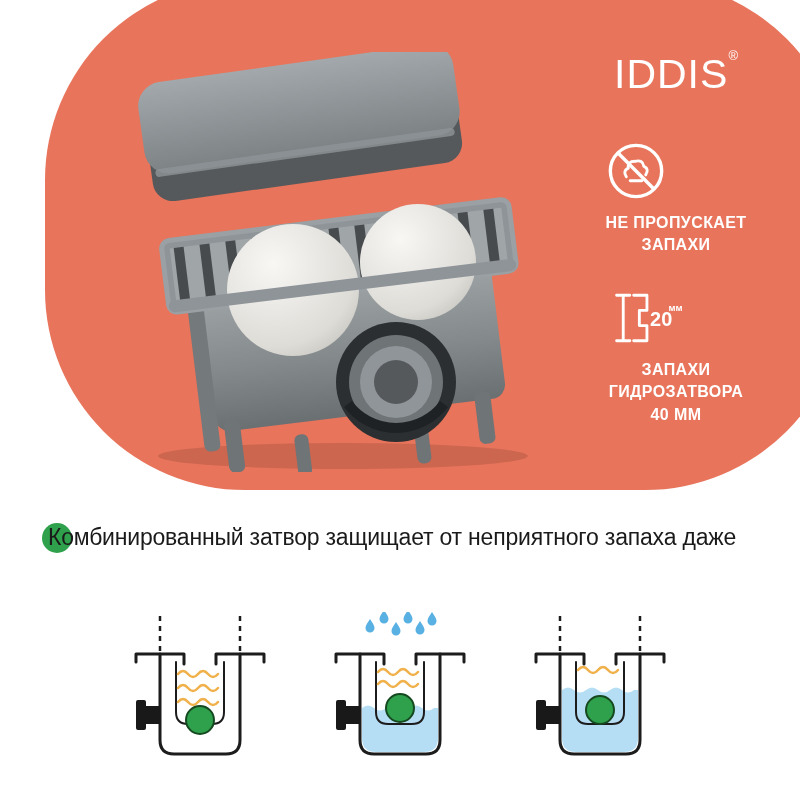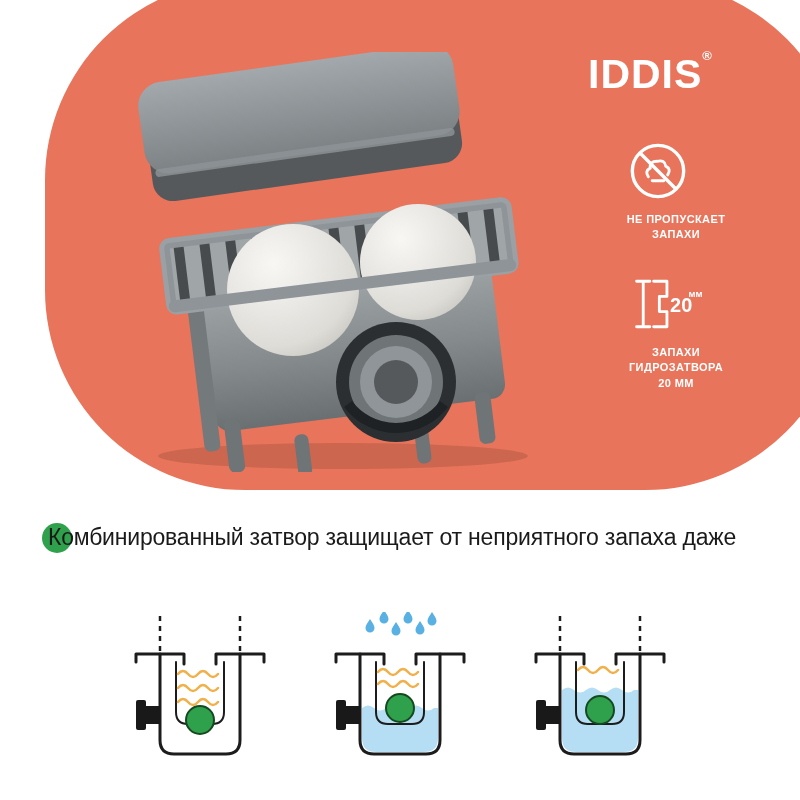--- a/index.html
+++ b/index.html
@@ -1,28 +1,28 @@
 <!DOCTYPE html>
 <html style="--accent-coral: #e8745b; --text-dark: #1a1a1a; --ball-green: #2fa14c; --odor-orange: #f0b04a; --water-blue: #b5def5; --water-blue-deep: #58b0e3; --product-gray: #8f9499; --white: #ffffff;"><head>
 <meta charset="utf-8">
 <style>
   html,body{margin:0;padding:0;width:800px;height:800px;}
   body{position:relative;overflow:hidden;background:#fff;font-family:"Liberation Sans",sans-serif;}
 
   .blob{position:absolute;left:45px;top:-20px;width:800px;height:510px;
         border-radius:200px;background:var(--accent-coral,#e8745b);}
 
-  .brand{position:absolute;left:588px;top:48px;width:176px;text-align:left;
-         color:var(--white,#fff);font-weight:bold;font-size:41px;letter-spacing:1px;}
+  .brand{position:absolute;left:588px;top:48px;width:176px;text-align:center;
+         color:var(--white,#fff);font-weight:normal;font-size:41px;letter-spacing:1px;}
   .brand sup{font-size:13px;vertical-align:28px;letter-spacing:0;}
 
   .badges{position:absolute;left:597px;top:140px;width:158px;display:flex;
           flex-direction:column;align-items:center;color:var(--white,#fff);text-align:center;}
   .badge-icon{display:block;margin-bottom:10px;}
-  .badge-text{font-size:11px;font-weight:bold;line-height:1.4;letter-spacing:.4px;}
+  .badge-text{font-size:16px;font-weight:bold;line-height:1.4;letter-spacing:.4px;}
   .badge+.badge{margin-top:30px;}
 
   .product{position:absolute;left:108px;top:52px;}
 
   .desc{position:absolute;left:48px;top:520px;width:740px;
         font-size:23px;line-height:34px;color:var(--text-dark,#1a1a1a);letter-spacing:-.2px;}
   .desc .line{position:relative;z-index:1;white-space:nowrap;}
   .desc-dot{position:absolute;left:42px;top:523px;width:30px;height:30px;border-radius:50%;
         background:var(--ball-green,#2fa14c);z-index:0;}
 
@@ -122,21 +122,21 @@
   <div class="badge">
     <svg class="badge-icon" viewBox="0 0 78 64" width="74" height="62">
       <path d="M8,8 H22 M8,56 H22 M15,8 V56" class="wicon" stroke-width="3"></path>
       <path d="M26,8 H40 V24 H32 V40 H40 V56 H26" class="wicon" stroke-width="3"></path>
       <text x="55" y="40" text-anchor="middle" font-size="21" class="wtxt">20</text>
       <text x="70" y="25" text-anchor="middle" font-size="10" class="wtxt">мм</text>
     </svg>
     <div class="badge-text">
       <div>ЗАПАХИ</div>
       <div>ГИДРОЗАТВОРА</div>
-      <div>20 ММ</div>
+      <div>40 ММ</div>
     </div>
   </div>
 </div>
 
 <div class="desc-dot"></div>
 <div class="desc">
   <div class="line">Комбинированный затвор защищает от неприятного запаха даже</div>
 </div>
 
 <div class="figures">

